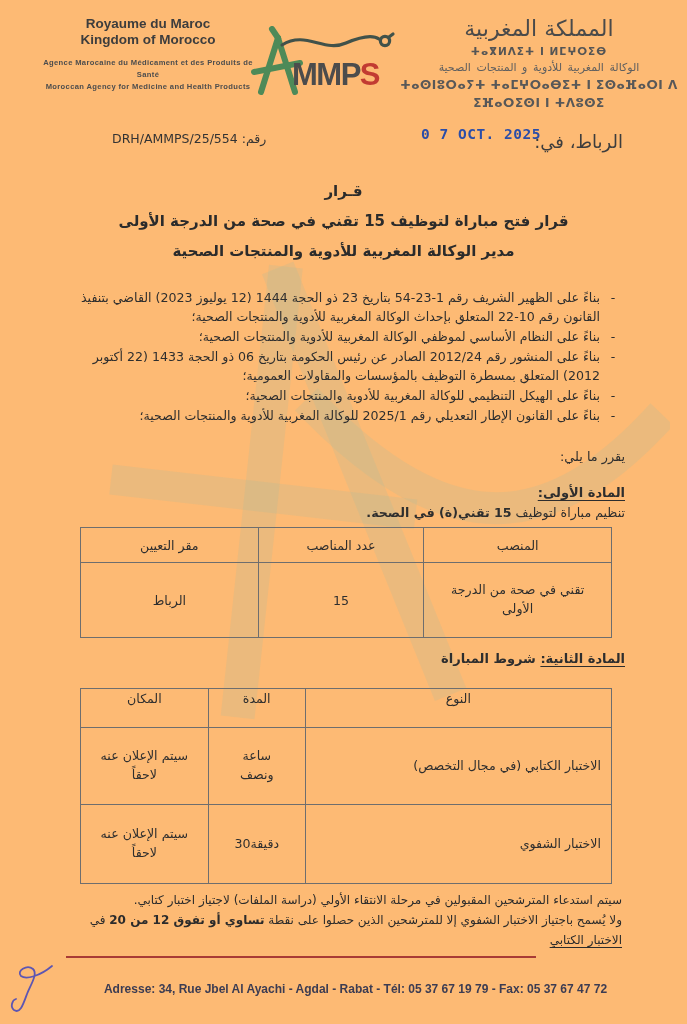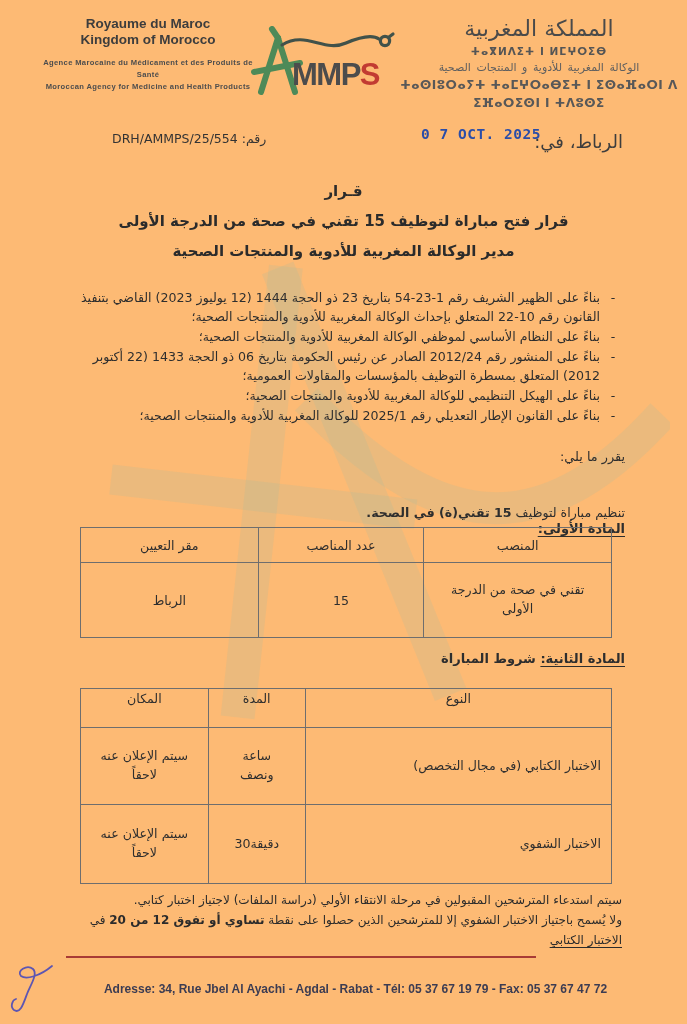--- a/index.html
+++ b/index.html
@@ -27,21 +27,21 @@
   
   .title{left:0;top:176px;width:687px;text-align:center;direction:rtl;font-weight:bold;font-size:15px;color:#2b2b2b;}
   .title div{line-height:30px;}
   
   .preamble{left:60px;top:288px;width:566px;direction:rtl;font-size:12.6px;color:#2e2e2e;}
   .bullet{display:flex;direction:rtl;line-height:19px;margin-bottom:1px;}
   .bullet .dash{width:26px;text-align:center;flex:0 0 26px;}
   .bullet .btext{flex:1;text-align:right;}
   .decide{right:62px;top:449px;direction:rtl;font-size:12.8px;color:#2e2e2e;}
   
-  .art1-head{right:62px;top:485px;direction:rtl;font-weight:bold;font-size:13px;text-decoration:underline;text-underline-offset:3px;margin-top:36px;}
+  .art1-head{right:62px;top:485px;direction:rtl;font-weight:bold;font-size:13px;text-decoration:underline;text-underline-offset:3px;}
   .art1-body{right:62px;top:505px;direction:rtl;font-size:12.6px;}
   .art1-body .b{font-weight:bold;}
   .art2-head{right:62px;top:651px;direction:rtl;font-weight:bold;font-size:13px;}
   .art2-head .u{text-decoration:underline;text-underline-offset:3px;}
   
   table.doc{position:absolute;border-collapse:collapse;direction:rtl;font-size:12.6px;color:#2e2e2e;background:transparent;}
   table.doc th,table.doc td{border:1.2px solid #6e6e6e;text-align:center;font-weight:normal;padding:2px 4px;}
   .t1{left:80px;top:527px;width:532px;}
   .t1 th{height:30px;}
   .t1 td{height:70px;vertical-align:middle;}

